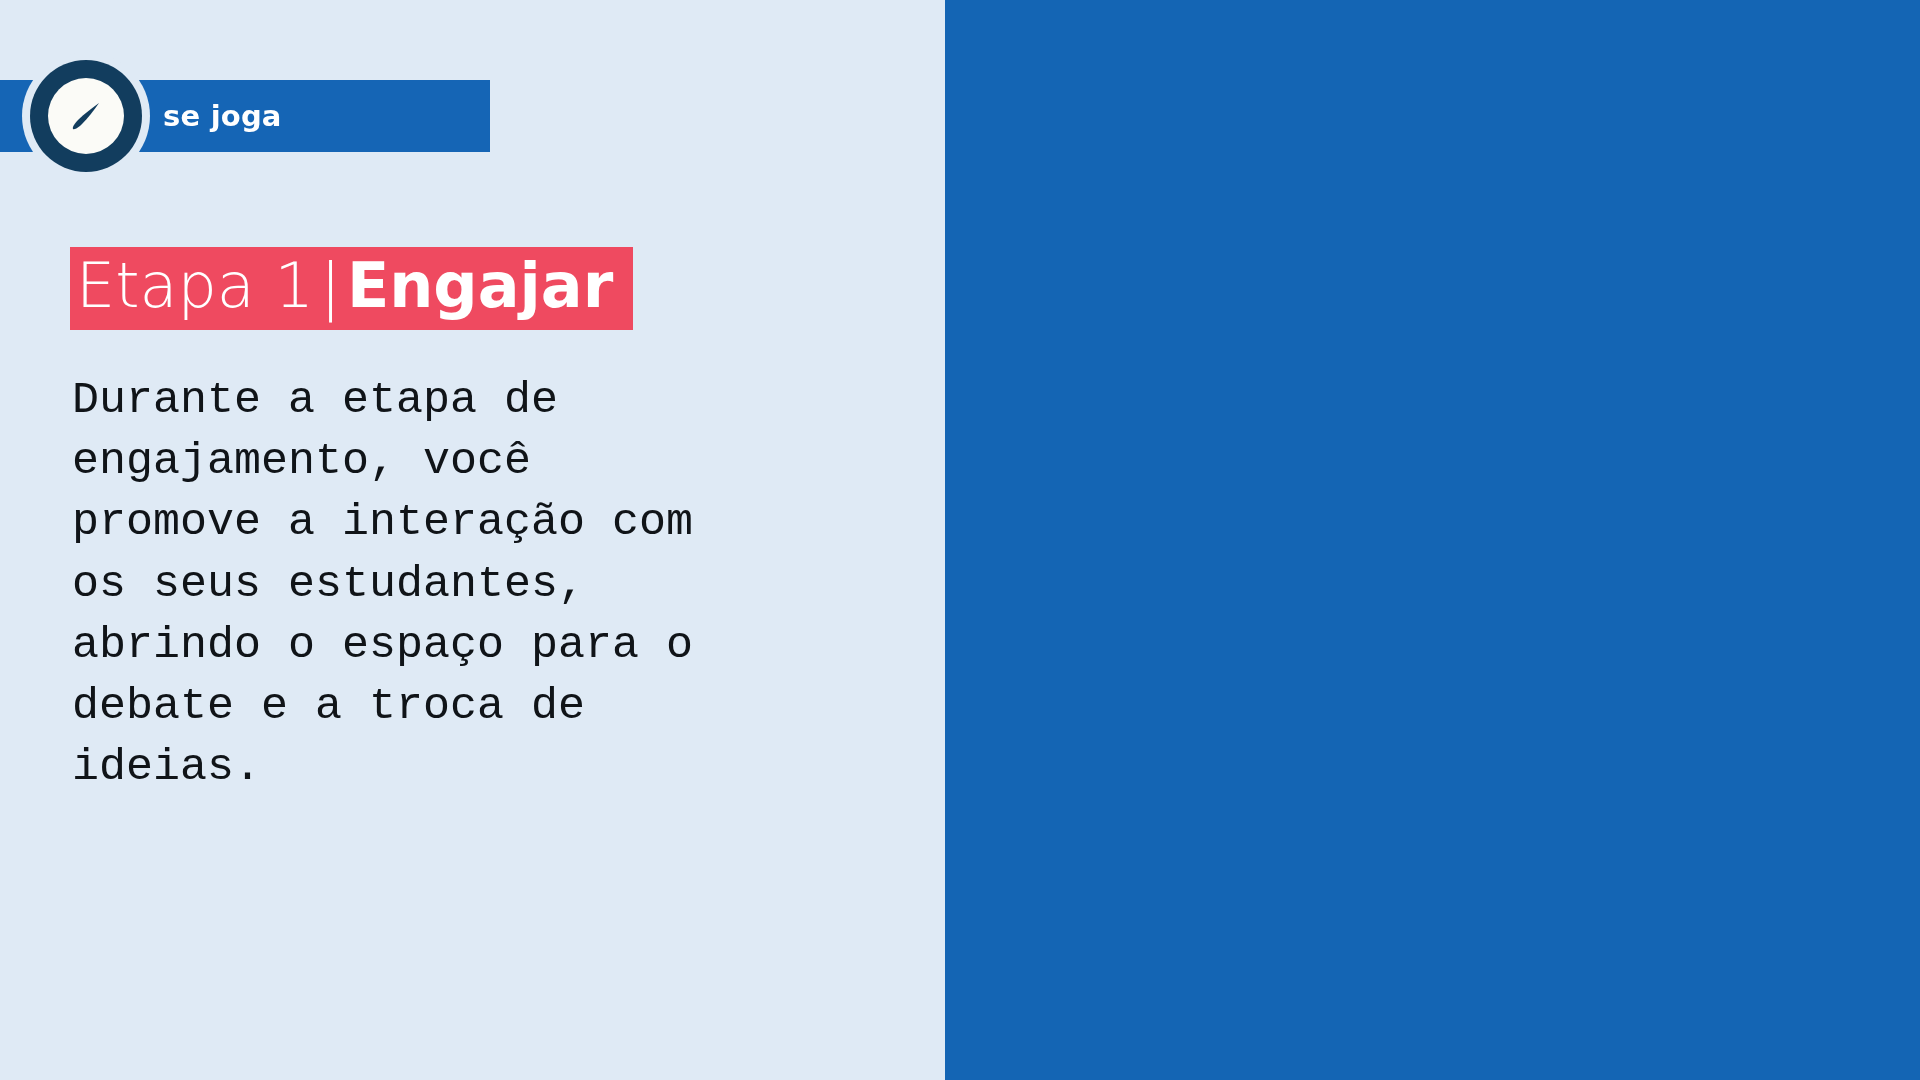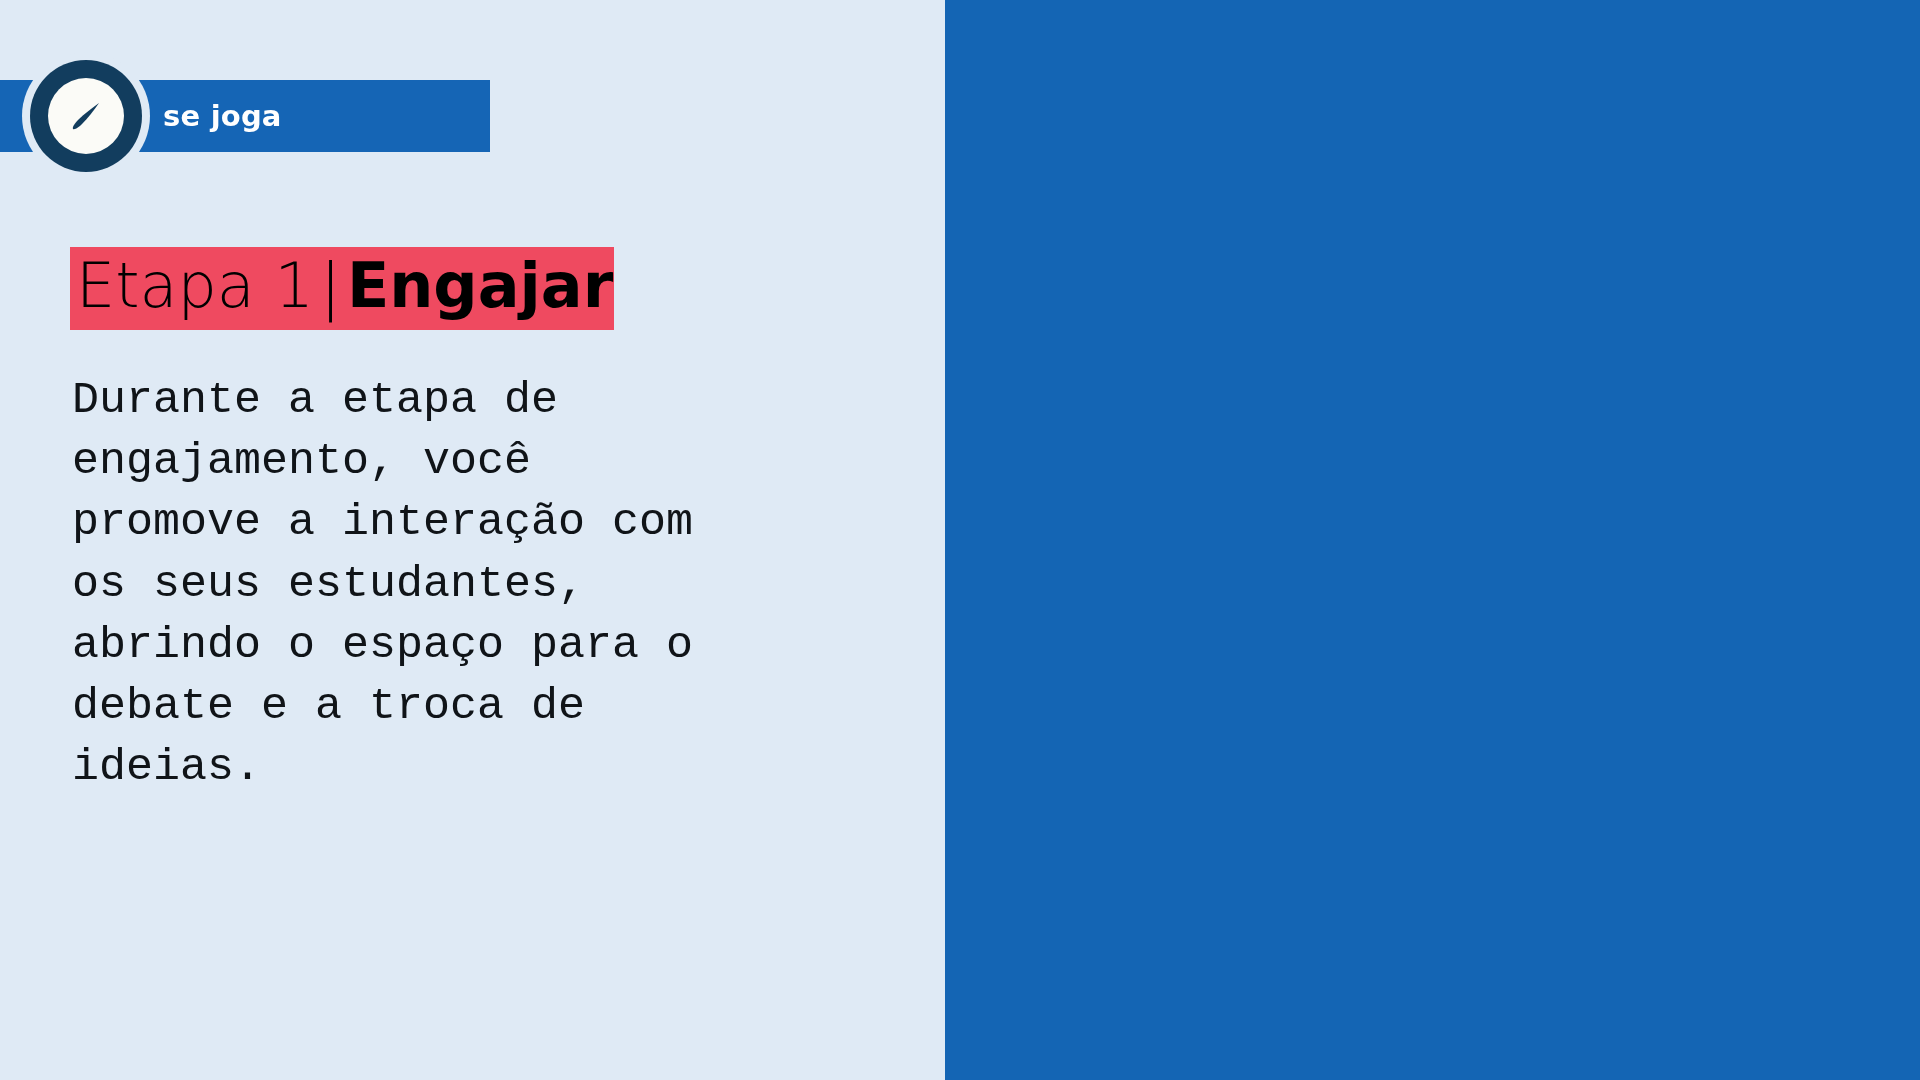--- a/index.html
+++ b/index.html
@@ -94,23 +94,23 @@
   
   .title-wrap {
     position: absolute;
     left: 70px;
     top: 253px;
     line-height: 1;
     white-space: nowrap;
   }
   .title-hl {
     background: #ef4a60;
-    color: #000000;
+    color: #ffffff;
     font-size: 62px;
-    padding: 4px 1px 10px 6px;
+    padding: 4px 20px 10px 6px;
     line-height: 1.05;
     box-decoration-break: clone;
     -webkit-box-decoration-break: clone;
   }
   .title-light { font-weight: 300; font-family: "DejaVu Sans", sans-serif; }
   .title-sep   { font-weight: 300; font-family: "DejaVu Sans", sans-serif; padding: 0 6px; }
   .title-bold  { font-weight: bold; font-family: "DejaVu Sans", sans-serif; }
 
   
   .body-text {

